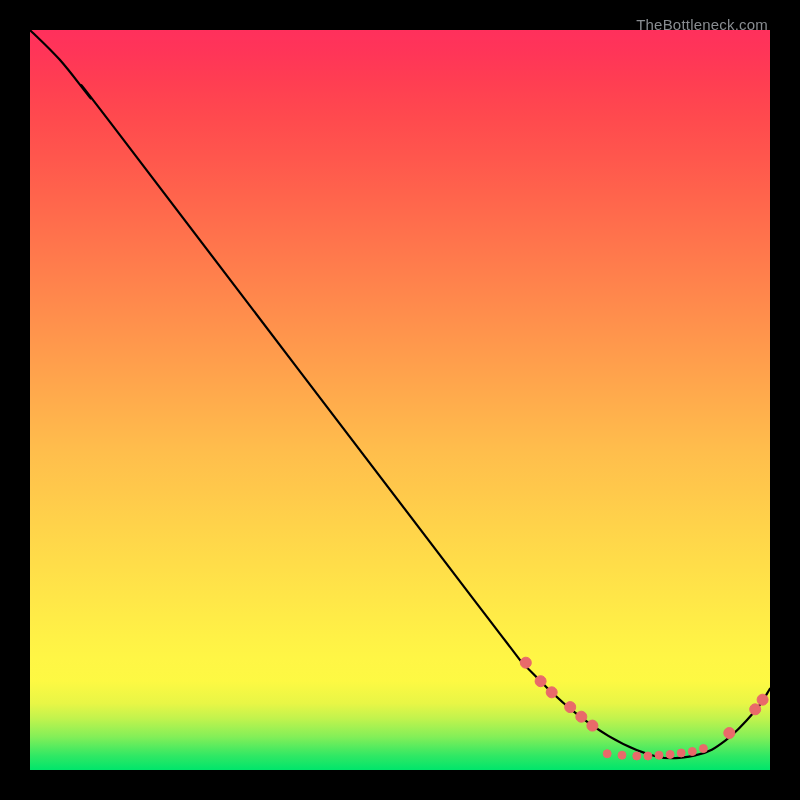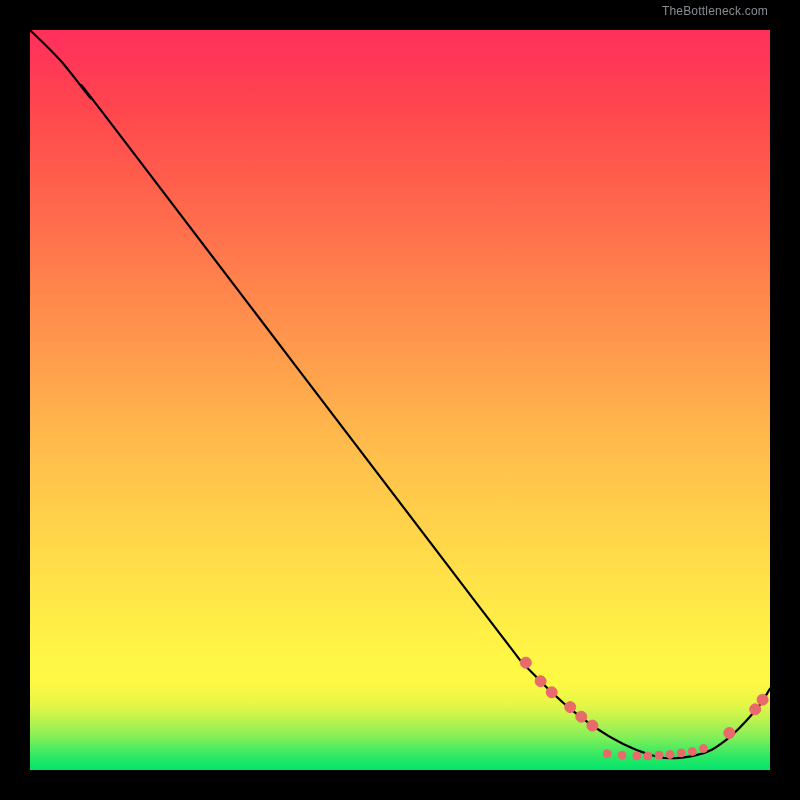--- a/index.html
+++ b/index.html
@@ -46,24 +46,24 @@
       #ff634c 78%,
       #ff564d 83%,
       #ff4a4e 88%,
       #ff3e52 93%,
       #ff3558 97%,
       #ff305c 100%
     );
   }
   .watermark {
     position: absolute;
-    top: 4px;
+    top: 16px;
     right: 32px;
     color: #888c90;
-    font-size: 12px;
+    font-size: 15px;
     font-weight: 400;
     letter-spacing: 0.2px;
     user-select: none;
   }
   svg.curve {
     position: absolute;
     left: 0; top: 0;
     width: 740px;
     height: 740px;
     overflow: visible;

